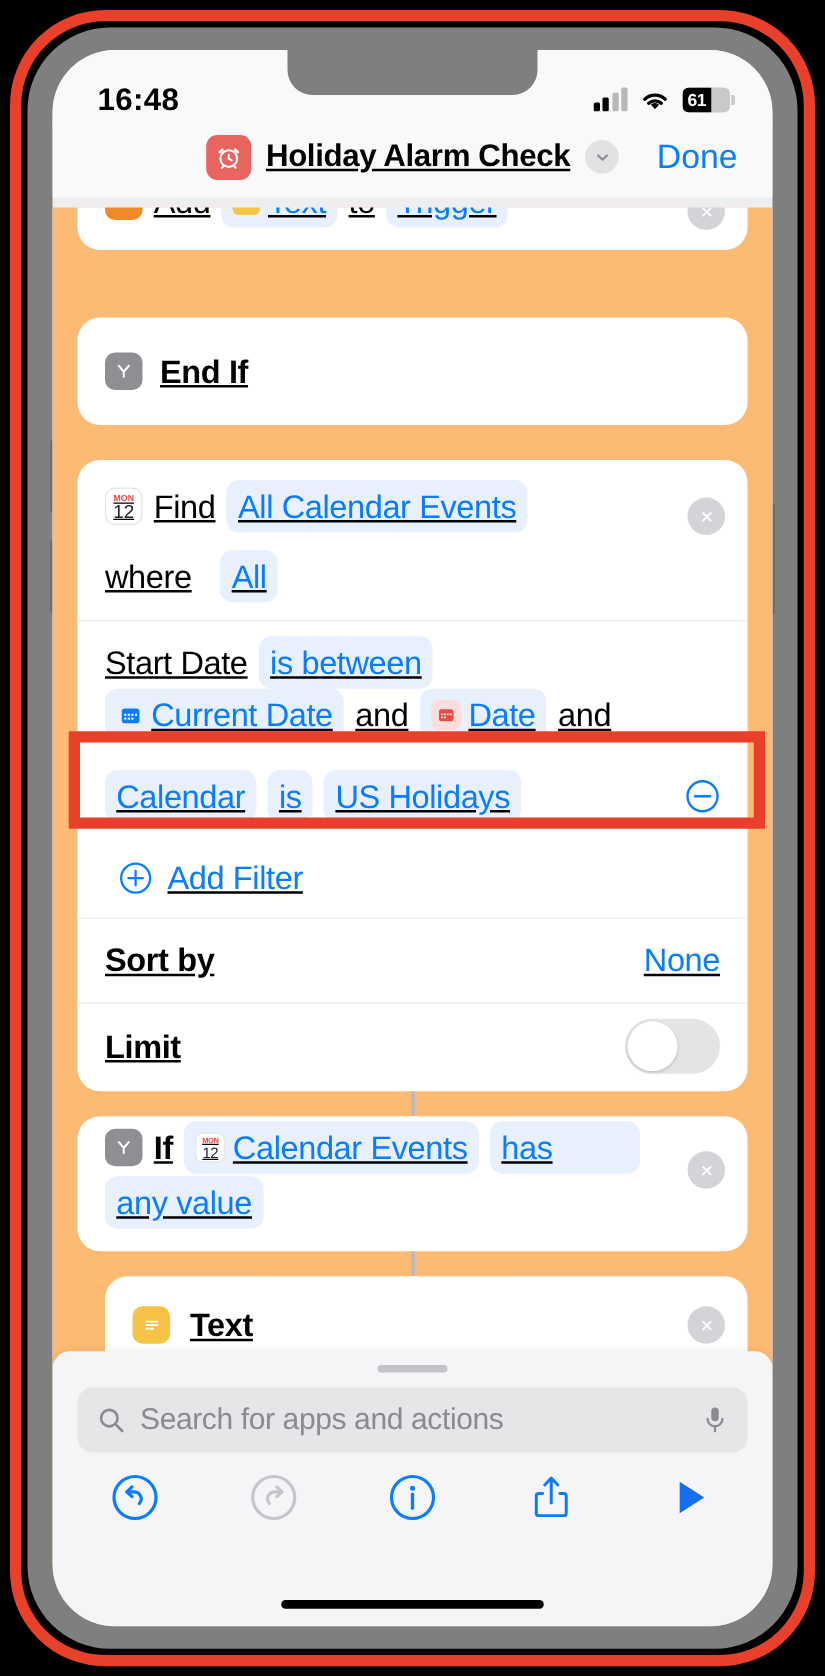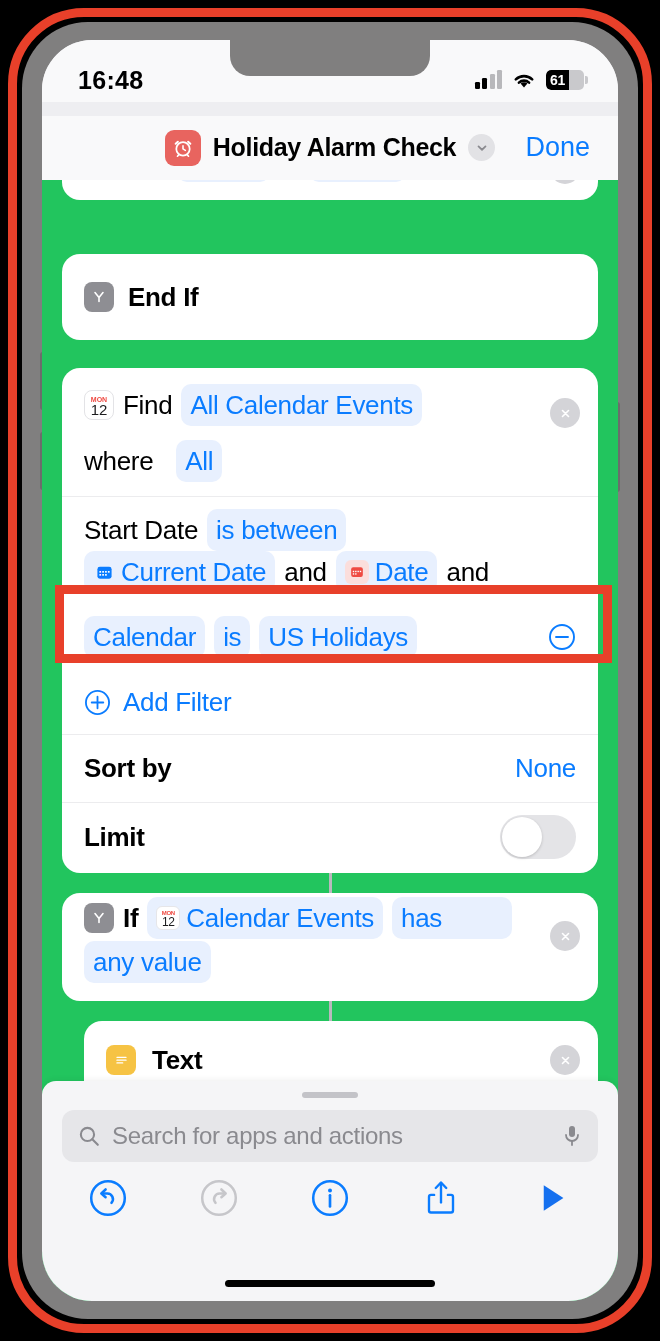--- a/index.html
+++ b/index.html
@@ -101,26 +101,27 @@
     letter-spacing: -0.3px;
   }
   .battery .nub {
     position: absolute; right: -4px; top: 6px;
     width: 3px; height: 8px; background: #c9c9cc;
     border-radius: 0 2px 2px 0;
   }
 
   
   .nav-bar {
-    position: absolute; top: 76px; left: 0; right: 0;
+    position: absolute; top: 54px; left: 0; right: 0;
     height: 64px;
     background: #f9f9fa;
     display: flex; align-items: center; justify-content: center;
     z-index: 30;
     border-bottom: 0.5px solid rgba(0,0,0,0.0);
+    text-decoration: underline;
   }
   .nav-center { display: flex; align-items: center; gap: 12px; }
   .app-icon {
     width: 36px; height: 36px; border-radius: 9px;
     background: #e8645f;
     display: flex; align-items: center; justify-content: center;
     flex-shrink: 0;
   }
   .nav-title {
     font-size: 25px; font-weight: bold; color: #000;
@@ -133,23 +134,24 @@
   }
   .nav-done {
     position: absolute; right: 28px;
     font-size: 27px; color: #0a7cff; font-weight: normal;
   }
 
   
   .content {
     position: absolute;
     top: 126px; left: 0; right: 0; bottom: 0;
-    background: #22c55e;
+    background: #fdba74;
     padding: 0 20px;
     overflow: hidden;
+    text-decoration: underline;
   }
 
   .card {
     background: #fff;
     border-radius: 18px;
     position: relative;
   }
   .card-pad { padding: 16px 22px; }
 
   .row { display: flex; align-items: center; flex-wrap: wrap; }
@@ -216,21 +218,21 @@
     padding: 14px 22px;
     display: flex; align-items: center;
     position: relative;
   }
   .minus-btn {
     position: absolute; right: 22px; top: 50%;
     transform: translateY(-50%);
     width: 28px; height: 28px;
   }
   .addfilter {
-    padding: 16px 22px;
+    padding: 16px 33px;
     display: flex; align-items: center; gap: 12px;
     font-size: 26px; color: #0a7cff; letter-spacing: -0.3px;
   }
   .settings-row {
     padding: 18px 22px;
     display: flex; align-items: center; justify-content: space-between;
     font-size: 26px; letter-spacing: -0.3px;
   }
   .settings-row .lbl { color: #000; font-weight: bold; }
   .settings-row .val { color: #0a7cff; }

